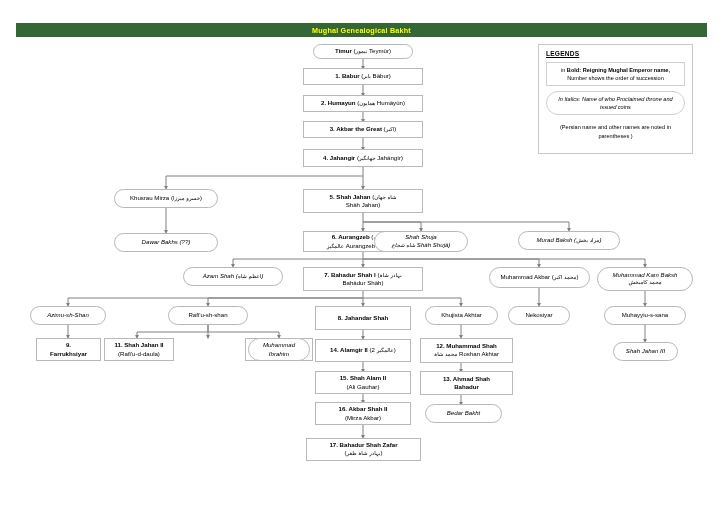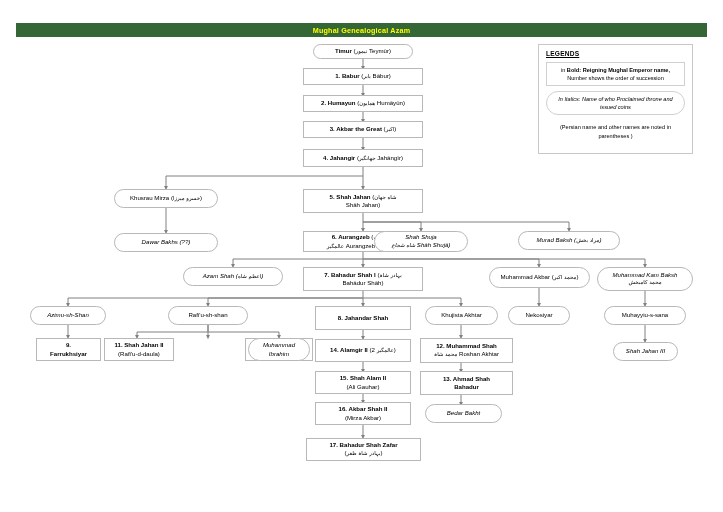--- a/index.html
+++ b/index.html
@@ -41,21 +41,21 @@
     margin-bottom:5px;}
   .lg-box.round{border-radius:20px;font-style:italic;}
   .lg-plain{font-size:5.6px;line-height:1.45;text-align:center;padding:2px 3px;
     border:1px solid transparent;}
 </style>
 </head>
 <body>
 
 <div id="canvas">
 
-  <div id="title-bar">Mughal Genealogical Azam</div>
+  <div id="title-bar">Mughal Genealogical Bakht</div>
 
   <svg id="wires" viewBox="0 0 723 512">
     <defs>
       <marker id="ah" markerWidth="5" markerHeight="5" refX="2.2" refY="2" orient="auto">
         <path d="M0,0 L4.4,2 L0,4 z" fill="#808080"></path>
       </marker>
     </defs>
     <g stroke="#808080" stroke-width="1" fill="none" marker-end="url(#ah)">
 
       <path d="M363,59 L363,68"></path>

